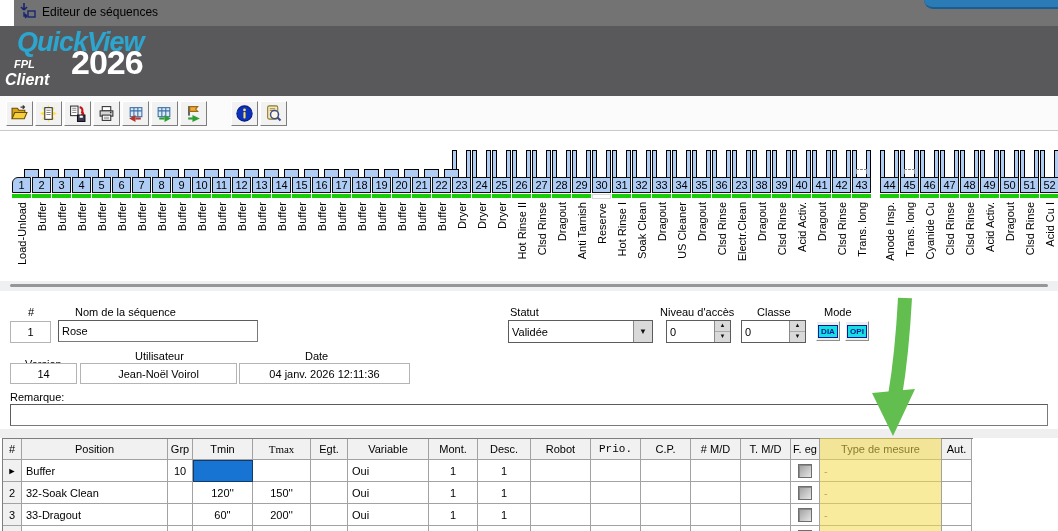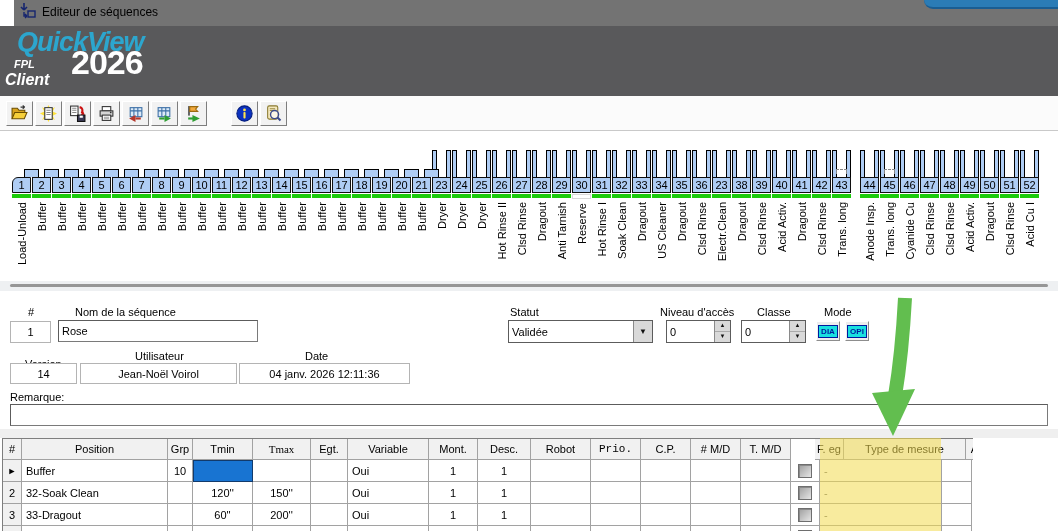--- a/index.html
+++ b/index.html
@@ -421,20 +421,30 @@
           <div class="st-tab"></div>
         </div>
         <div class="st-num">21</div>
         <div class="st-bar"></div>
         <div class="st-lbl">
           <span>Buffer</span>
         </div>
       </div>
       <div class="st">
         <div class="st-top">
+          <div class="st-tab"></div>
+        </div>
+        <div class="st-num">22</div>
+        <div class="st-bar"></div>
+        <div class="st-lbl">
+          <span>Buffer</span>
+        </div>
+      </div>
+      <div class="st">
+        <div class="st-top">
           <div class="st-post-l"></div>
           <div class="st-post-r"></div>
         </div>
         <div class="st-num">23</div>
         <div class="st-bar"></div>
         <div class="st-lbl">
           <span>Dryer</span>
         </div>
       </div>
       <div class="st">
@@ -823,21 +833,21 @@
         <div class="tc" style="width: 58px; font-family: Liberation Serif, serif;">Tmax</div>
         <div class="tc" style="width: 37px;">Egt.</div>
         <div class="tc" style="width: 81px;">Variable</div>
         <div class="tc" style="width: 49px;">Mont.</div>
         <div class="tc" style="width: 53px;">Desc.</div>
         <div class="tc" style="width: 60px;">Robot</div>
         <div class="tc" style="width: 50px; font-family: Liberation Mono, monospace;">Prio.</div>
         <div class="tc" style="width: 50px;">C.P.</div>
         <div class="tc" style="width: 50px;"># M/D</div>
         <div class="tc" style="width: 50px;">T. M/D</div>
-        <div class="tc" style="width: 29px; margin-left: 24px;">F. eg</div>
+        <div class="tc" style="width: 29px;">F. eg</div>
         <div class="tc" style="width: 122px;">Type de mesure</div>
         <div class="tc" style="width: 30px;">Aut.</div>
       </div>
       <div class="tr row">
         <div class="tc rowhead" style="width: 19px;">
           <span class="marker">►</span>
         </div>
         <div class="tc left" style="width: 146px;">Buffer</div>
         <div class="tc" style="width: 25px;">10</div>
         <div class="tc sel" style="width: 60px;"></div>

